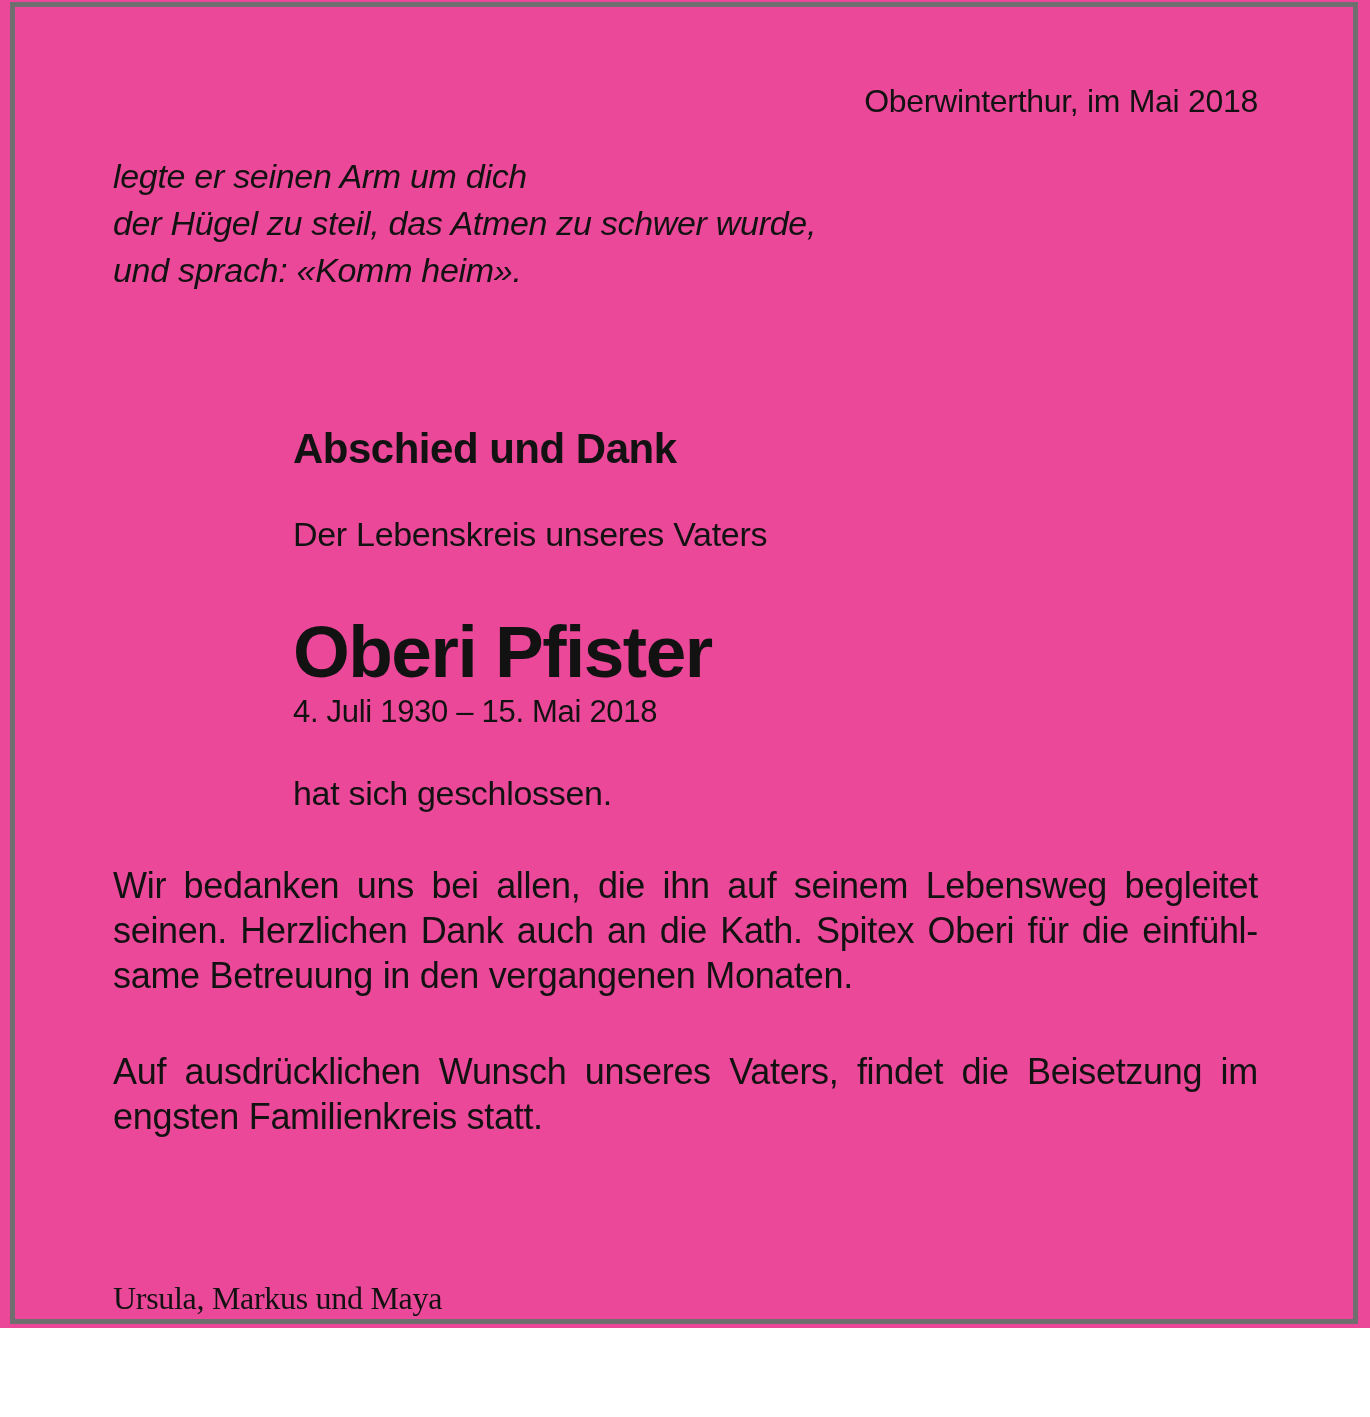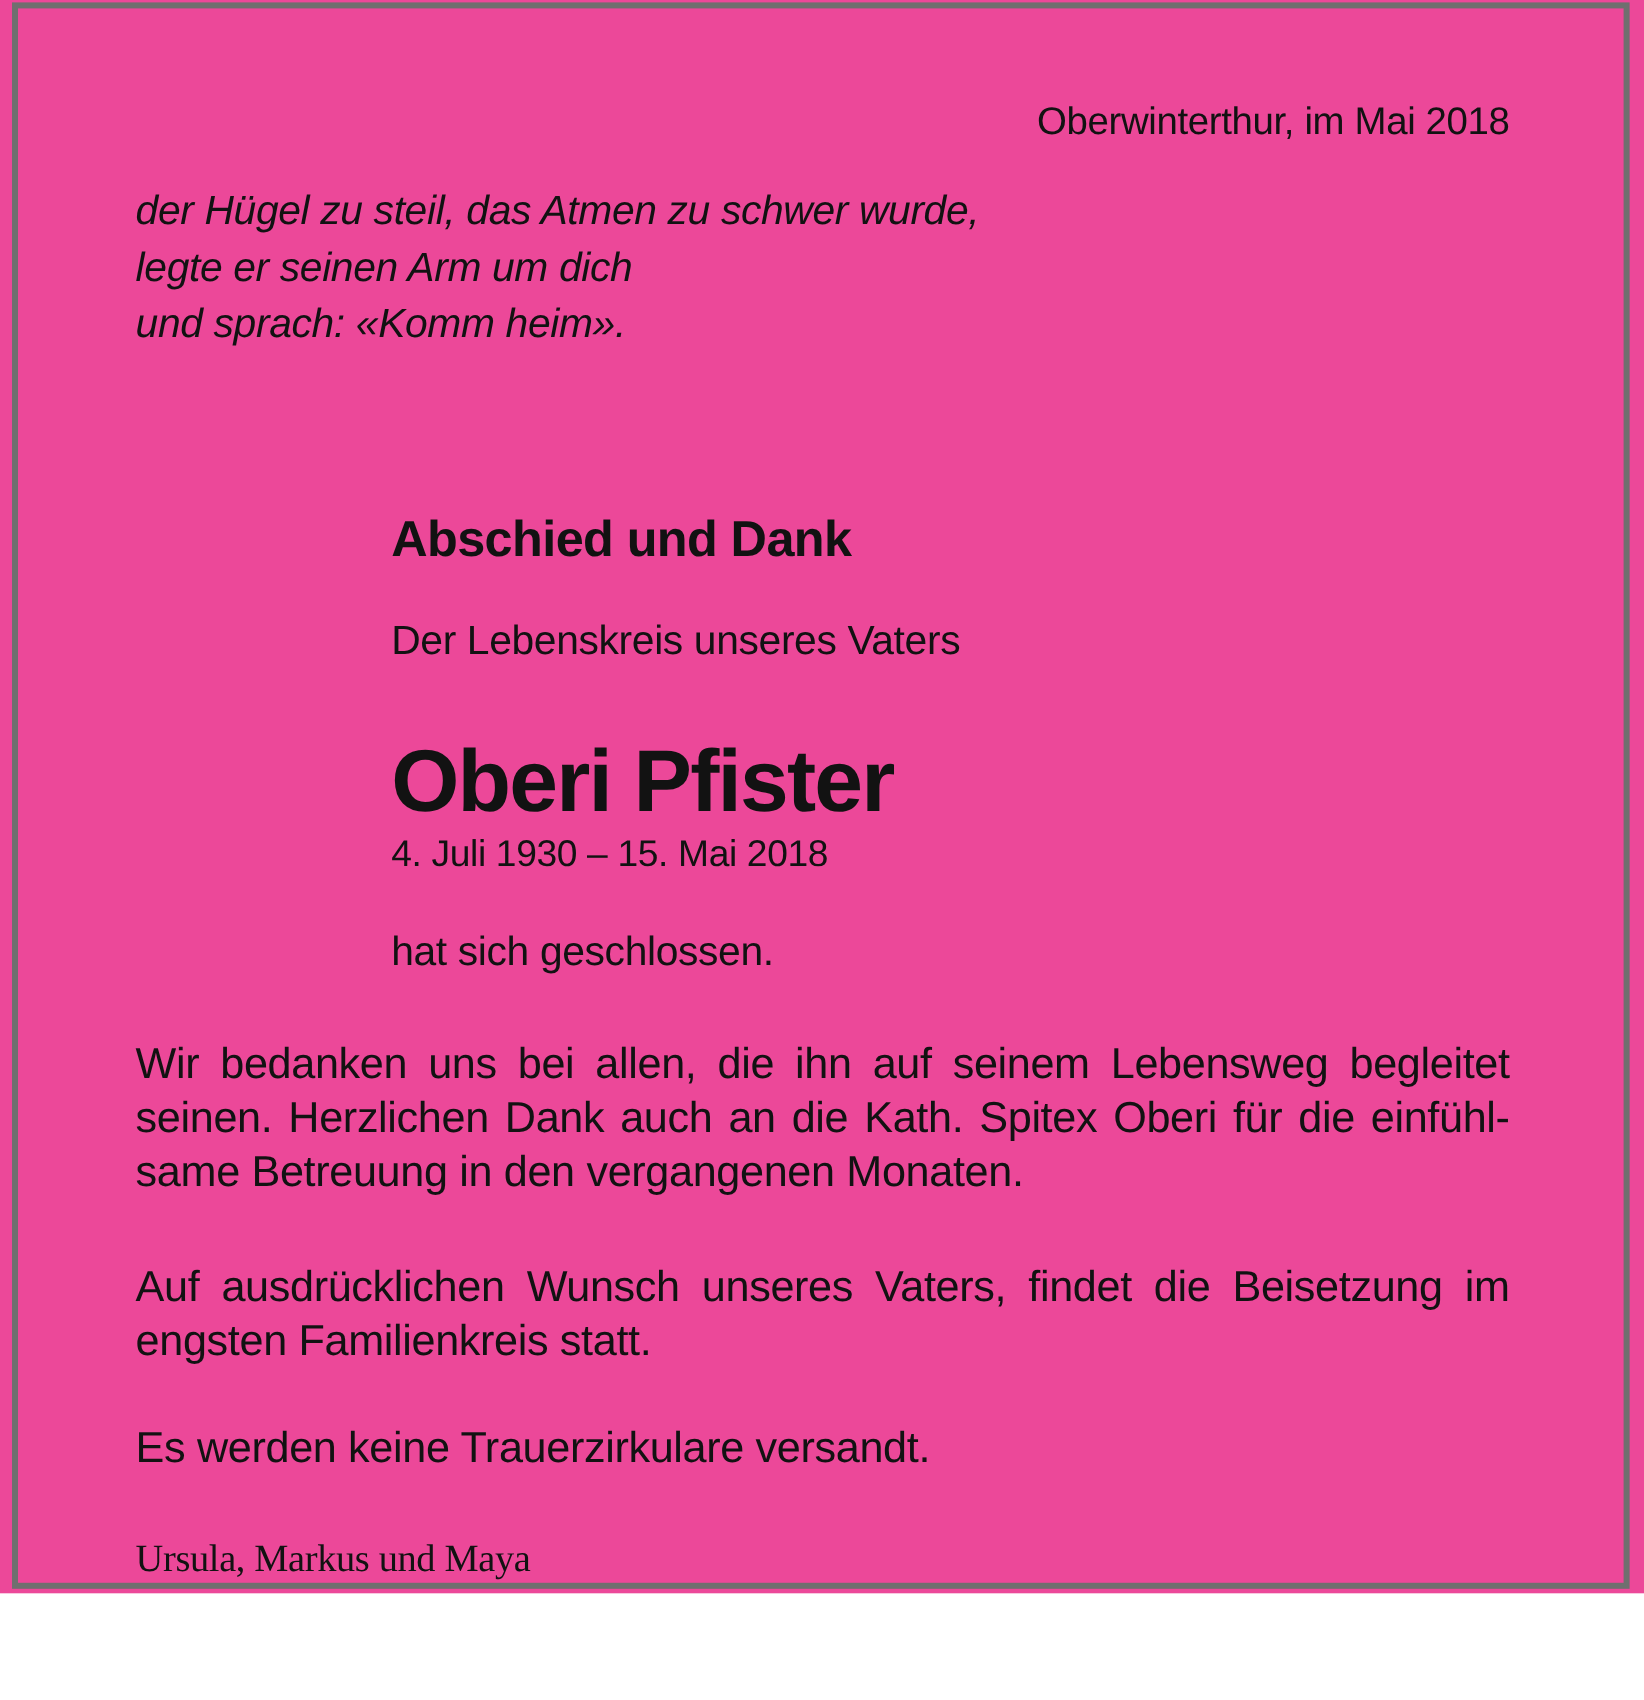--- a/index.html
+++ b/index.html
@@ -28,21 +28,20 @@
   }
   .block {
     position: absolute;
     left: 113px;
     width: 1145px;
     letter-spacing: -0.3px;
   }
   .indent {
     left: 293px;
     width: 965px;
-    margin-left: 33px;
   }
   .dateline {
     top: 81px;
     font-size: 32px;
     line-height: 40px;
     text-align: right;
   }
   .poem {
     top: 153px;
     font-size: 34px;
@@ -93,22 +92,22 @@
 </style>
 </head>
 <body>
 
 <div class="page">
   <div class="frame"></div>
 
   <div class="block dateline">Oberwinterthur, im Mai 2018</div>
 
   <div class="block poem">
+    <div>legte er seinen Arm um dich</div>
     <div>der Hügel zu steil, das Atmen zu schwer wurde,</div>
-    <div>legte er seinen Arm um dich</div>
     <div>und sprach: «Komm heim».</div>
   </div>
 
   <div class="block indent heading">Abschied und Dank</div>
 
   <div class="block indent intro">Der Lebenskreis unseres Vaters</div>
 
   <div class="block indent deceased-name">Oberi Pfister</div>
 
   <div class="block indent lifespan">4. Juli 1930 – 15. Mai 2018</div>
@@ -119,19 +118,18 @@
     <div class="jline">Wir bedanken uns bei allen, die ihn auf seinem Lebensweg begleitet</div>
     <div class="jline">seinen. Herzlichen Dank auch an die Kath. Spitex Oberi für die einfühl-</div>
     <div>same Betreuung in den vergangenen Monaten.</div>
   </div>
 
   <div class="block para para-burial">
     <div class="jline">Auf ausdrücklichen Wunsch unseres Vaters, findet die Beisetzung im</div>
     <div>engsten Familienkreis statt.</div>
   </div>
 
-  <div class="block para para-circular">Es werden keine Trauerzirkulare versandt.</div>
 
   <div class="block signature">
     <div>Ursula, Markus und Maya</div>
     <div>mit Familien</div>
   </div>
 </div>
 
 </body></html>

